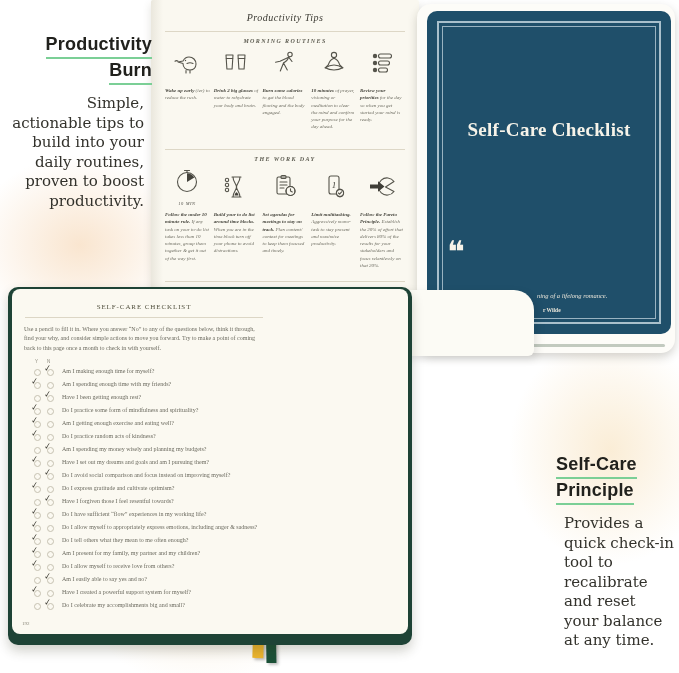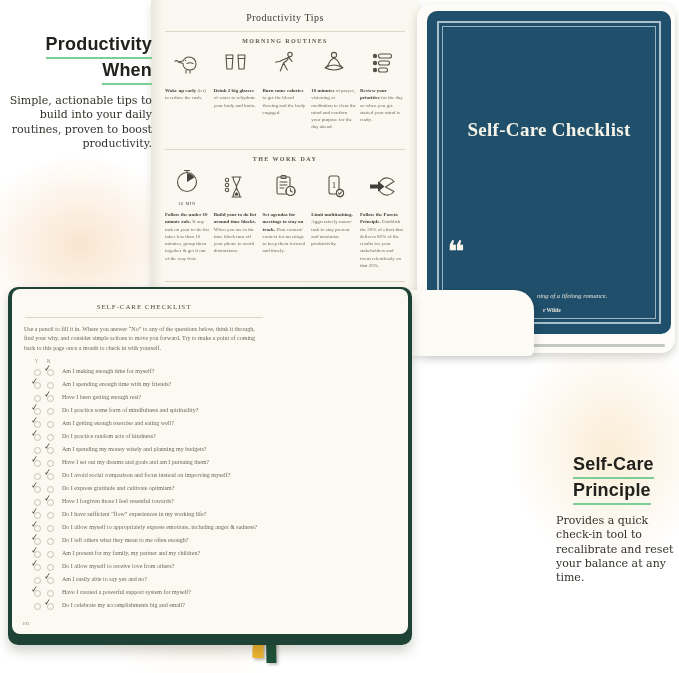--- a/index.html
+++ b/index.html
@@ -8,27 +8,27 @@
 
   
   .blob{position:absolute;z-index:0;border-radius:50%;}
   .blob-a{left:-70px;top:120px;width:300px;height:250px;background:radial-gradient(closest-side,rgba(249,228,205,.95),rgba(249,228,205,0) 72%);}
   .blob-b{left:30px;top:430px;width:340px;height:300px;background:radial-gradient(closest-side,rgba(250,238,218,.85),rgba(250,238,218,0) 72%);}
   .blob-c{left:470px;top:290px;width:280px;height:320px;background:radial-gradient(closest-side,rgba(250,236,212,.95),rgba(250,236,212,0) 72%);}
 
   
   .left-panel{position:absolute;left:0;top:33px;width:152px;text-align:right;z-index:6;}
   .right-panel{position:absolute;left:556px;top:453px;width:126px;text-align:left;z-index:6;}
-  .callout-title{font-size:18px;line-height:22px;font-weight:700;color:#21211d;letter-spacing:.2px;padding-left:17px;}
+  .callout-title{font-size:18px;line-height:22px;font-weight:700;color:#21211d;letter-spacing:.2px;}
   .callout-title span{display:inline-block;border-bottom:2.5px solid #7bcf96;padding-bottom:2px;}
-  .callout-desc{margin:9px 0 0;font-family:"DejaVu Serif",serif;font-size:11px;line-height:1.3;color:#33322c;}
+  .callout-desc{margin:9px 8px 0;font-family:"DejaVu Serif",serif;font-size:15px;line-height:1.3;color:#33322c;}
 
   
   .tips-page{position:absolute;left:151px;top:0;width:268px;height:334px;z-index:1;
-    background:#faf8f0;border-radius:2px 2px 10px 14px;box-shadow:0 4px 9px rgba(70,60,35,.15);}
+    background:#faf8f0;border-radius:2px 2px 10px 14px;box-shadow:0 4px 9px rgba(70,60,35,.15);font-style:italic;}
   .tips-page::before{content:"";position:absolute;left:0;top:0;bottom:0;width:12px;
     background:linear-gradient(90deg,rgba(120,110,85,.12),rgba(120,110,85,0));border-radius:2px 0 0 14px;}
   .tp-inner{position:absolute;left:14px;top:0;width:240px;}
   .page-title{margin-top:12px;text-align:center;font-family:"Liberation Serif",serif;font-size:10px;letter-spacing:.5px;color:#3b3a33;}
   .rule{border-top:1px solid #ddd7c6;margin-top:8px;}
   .sec-head{margin-top:6px;text-align:center;font-family:"Liberation Serif",serif;font-size:6px;font-weight:700;letter-spacing:1.4px;color:#5c5b50;}
   .icons-row{display:flex;justify-content:space-between;margin-top:6px;height:32px;align-items:flex-end;}
   .icons-row.tall{height:38px;}
   .icons-row.clipped{height:4px;overflow:hidden;opacity:.8;margin-top:4px;}
   .icon-cell{width:44px;display:flex;flex-direction:column;align-items:center;justify-content:flex-end;}
@@ -87,21 +87,21 @@
 <body>
 
 <div class="canvas">
   <div class="blob blob-a"></div>
   <div class="blob blob-b"></div>
   <div class="blob blob-c"></div>
 
   <aside class="left-panel">
     <div class="callout-title">
       <div><span>Productivity</span></div>
-      <div><span>When</span></div>
+      <div><span>Burn</span></div>
     </div>
     <p class="callout-desc">Simple, actionable tips to build into your daily routines, proven to boost productivity.</p>
   </aside>
 
   <div class="cover-book">
     <div class="cover">
       <div class="frame f1"></div>
       <div class="frame f2"></div>
       <div class="cover-title">Self-Care Checklist</div>
       <div class="quote-mark">❝</div>

